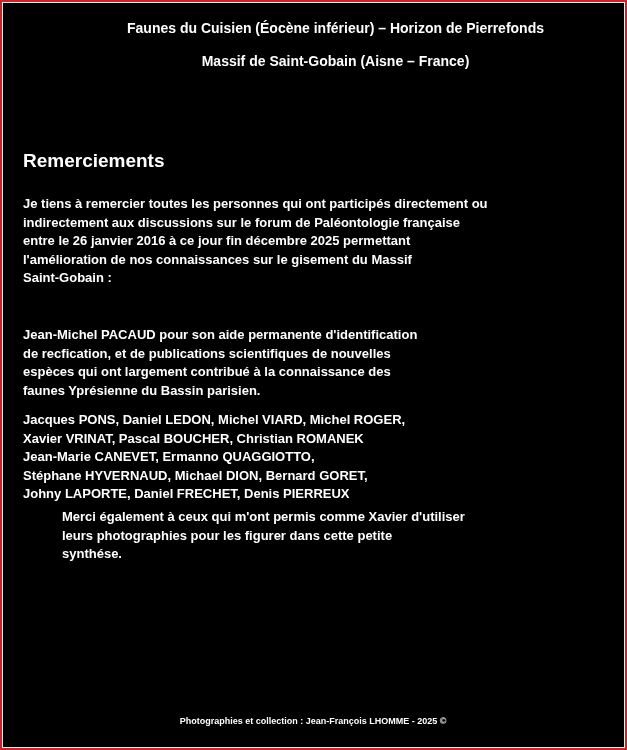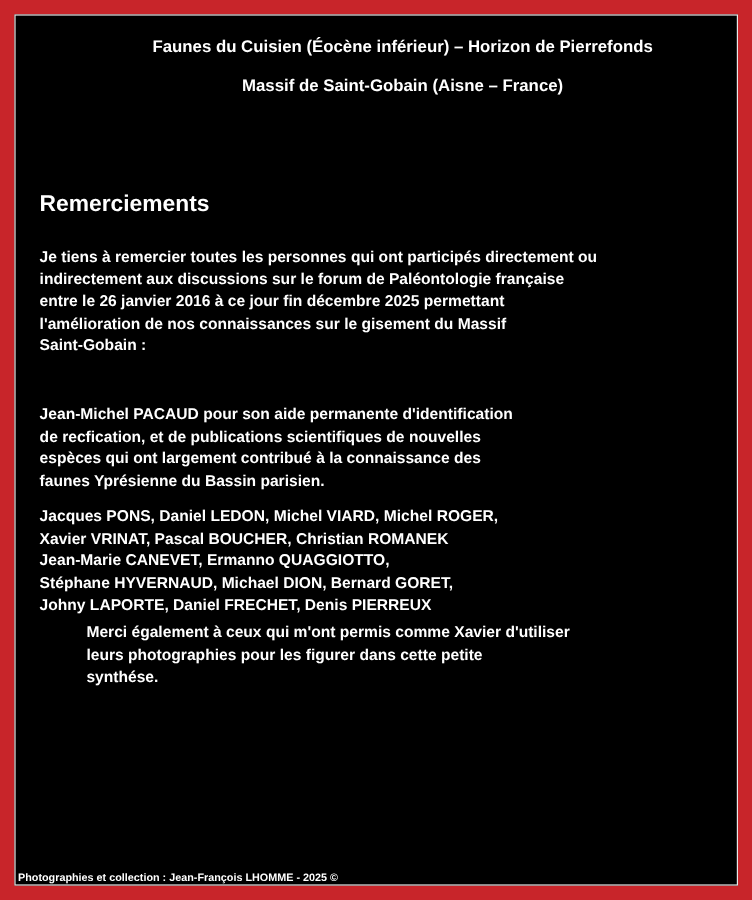--- a/index.html
+++ b/index.html
@@ -1,19 +1,19 @@
 <!DOCTYPE html>
 <html><head>
 <meta charset="utf-8">
 <style>
   html, body { margin:0; padding:0; background:#ffffff; }
   body { width:627px; height:750px; position:relative; overflow:hidden; }
   .frame {
     position:absolute; left:0; top:0; width:627px; height:750px;
-    box-sizing:border-box; background:#c8252a; padding:12px;
+    box-sizing:border-box; background:#c8252a; padding:2px;
   }
   .frame-inner {
     width:100%; height:100%; box-sizing:border-box;
     border:1px solid #e8e8e8; background:#000; position:relative;
   }
   .page {
     position:absolute; left:2px; top:2px; right:3px; bottom:3px; background:#000;
     color:#fff; font-family:"Liberation Sans", sans-serif; font-weight:bold;
   }
   .title1, .title2 {
@@ -25,21 +25,21 @@
     position:absolute; left:18px; top:145px; font-size:19px; 
   }
   .para {
     position:absolute; left:18px; font-size:13px; line-height:18.5px; white-space:pre-line;
   }
   .p1 { top:190px; }
   .p2 { top:301px;margin-top:20px; }
   .p3 { top:406px; }
   .p4 { top:503px;margin-left:39px; }
   .footer {
-    position:absolute; left:0; right:0; top:710px; 
+    position:absolute; left:0; right:0; top:710px; text-align:center;
     font-size:9px; line-height:12px;
   }
 </style>
 </head>
 <body>
 
 <div class="frame">
   <div class="frame-inner">
     <div class="page">
       <div class="title1">Faunes  du Cuisien (Éocène inférieur) – Horizon de Pierrefonds</div>

